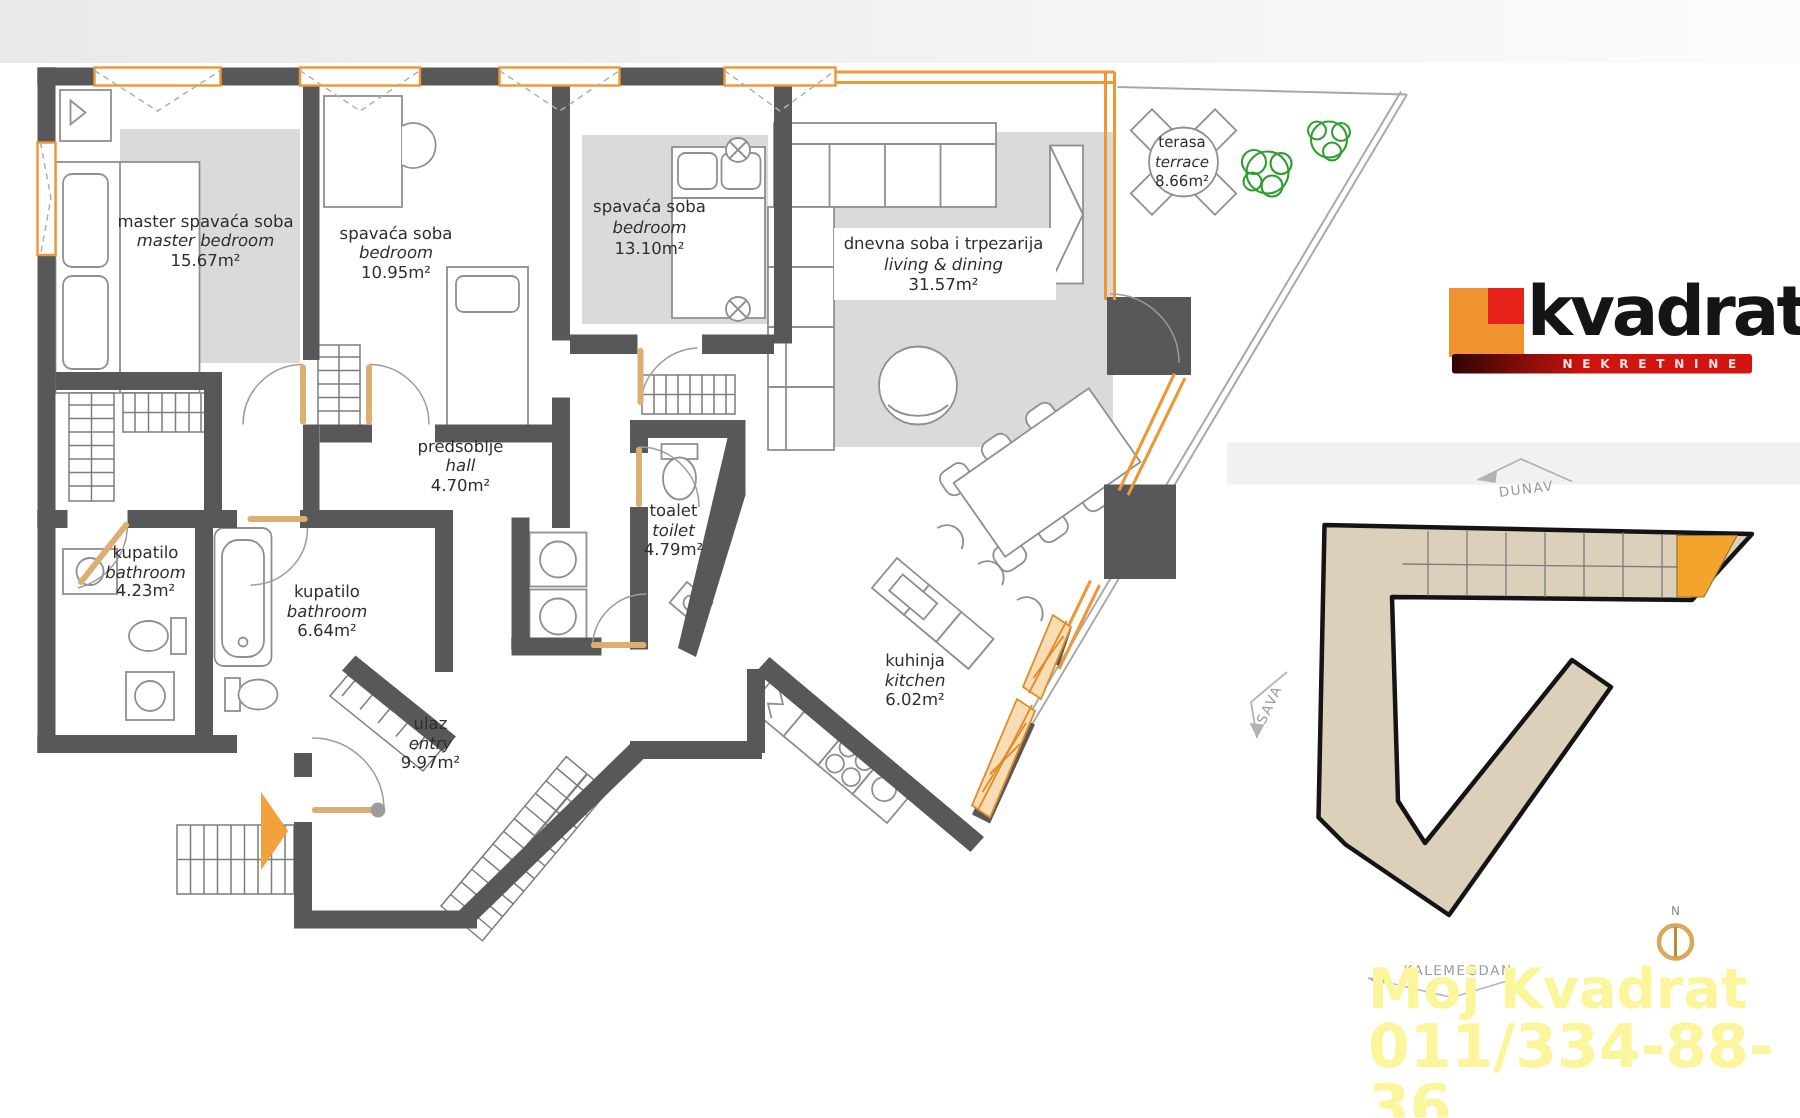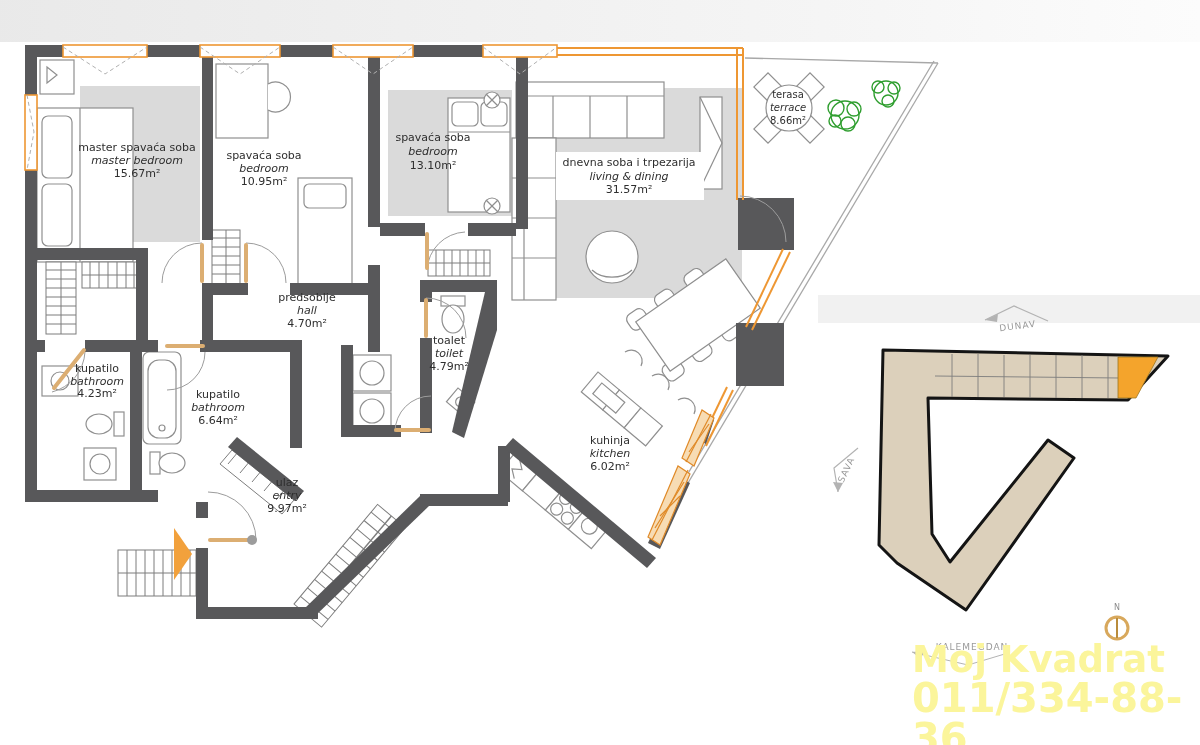--- a/index.html
+++ b/index.html
@@ -525,19 +525,27 @@
 
     <g>
       <circle cx="1117" cy="628" r="11" fill="#ffffff" stroke="#d8a85c" stroke-width="3"></circle>
       <line x1="1117" y1="618" x2="1117" y2="638" stroke="#b98c3c" stroke-width="2"></line>
       <text x="1117" y="610" text-anchor="middle" font-size="8" fill="#8c8c8c">N</text>
     </g>
   </g>
 </svg>
 
   
+  <div class="logo">
+    <div class="logo-sq"></div>
+    <div class="logo-sq-red"></div>
+    <div class="logo-brand">kvadrat</div>
+    <div class="logo-bar">
+      <span class="logo-tag">NEKRETNINE</span>
+    </div>
+  </div>
 
   
   <div class="wm">
     <div class="wm-l1">Moj Kvadrat</div>
     <div class="wm-l2">011/334-88-36</div>
   </div>
 </div>
 
 </body></html>

